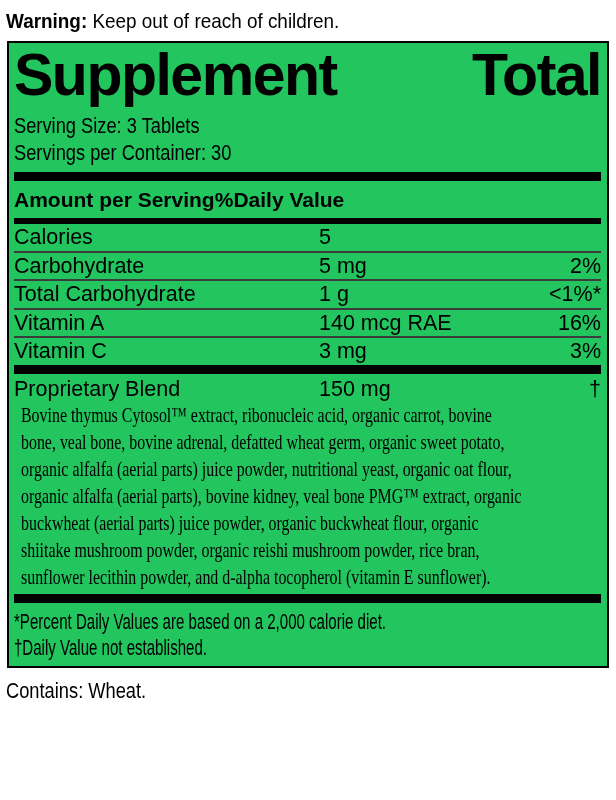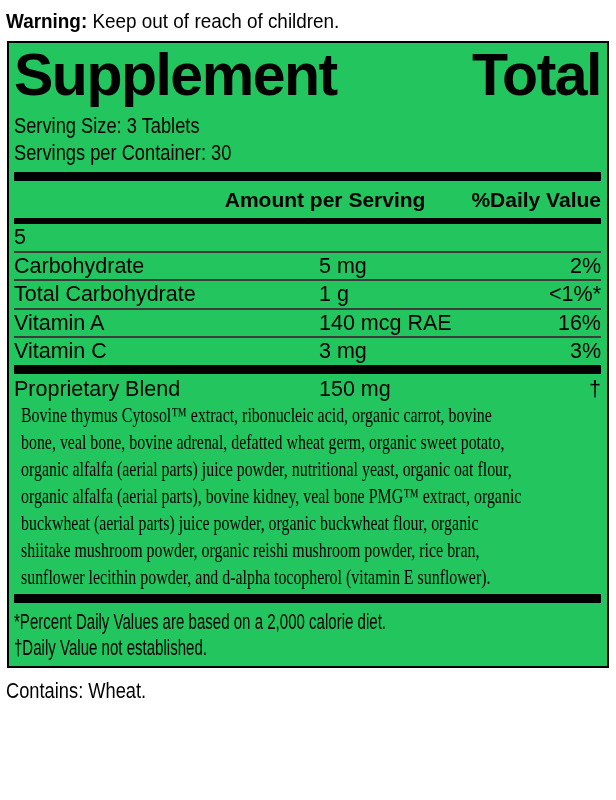--- a/index.html
+++ b/index.html
@@ -33,21 +33,21 @@
   .serv { font-size:21.5px; line-height:27px; }
   .serv.first { margin-top:8px; }
 
   .bar { background:#000; width:100%; }
   .bar.thick { height:9px; }
   .bar.med  { height:6px; }
   .bar.mt   { margin-top:5px; }
   .bar.mt2  { margin-top:3px; }
 
   .headrow {
-    display:flex; justify-content:flex-end; gap:46px; align-items:baseline;
+    display:flex; justify-content:flex-start; align-items:baseline;
     font-weight:bold; font-size:21px; padding:7px 0 6px;
   }
 
   .nrow {
     display:grid; grid-template-columns:305px 1fr auto; align-items:baseline;
     font-size:21.5px; line-height:21px; padding:3px 0 2.5px;
     border-bottom:2px solid #3c3c3c;
   }
   .nrow .dv { text-align:right; }
   .nrow.lastrow { border-bottom:none; }
@@ -84,20 +84,21 @@
     <div class="bar thick mt"></div>
 
     <div class="headrow">
       <span>Amount per Serving</span>
       <span>%Daily Value</span>
     </div>
 
     <div class="bar med"></div>
 
     <div class="nrow">
+      <span class="nname">Calories</span>
       <span class="amt">5</span>
       <span class="dv"></span>
     </div>
     <div class="nrow">
       <span class="nname">Carbohydrate</span>
       <span class="amt">5 mg</span>
       <span class="dv">2%</span>
     </div>
     <div class="nrow">
       <span class="nname">Total Carbohydrate</span>

